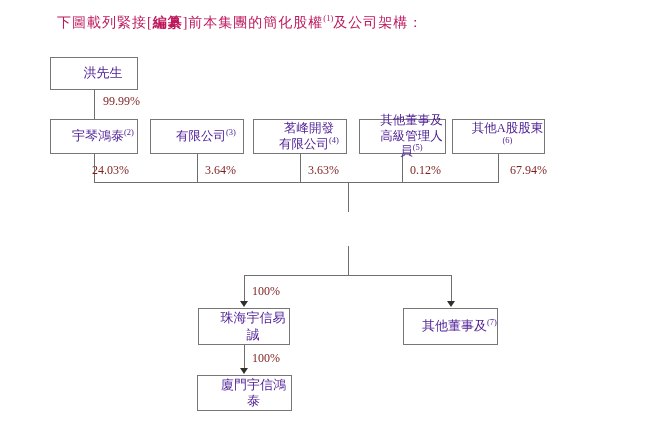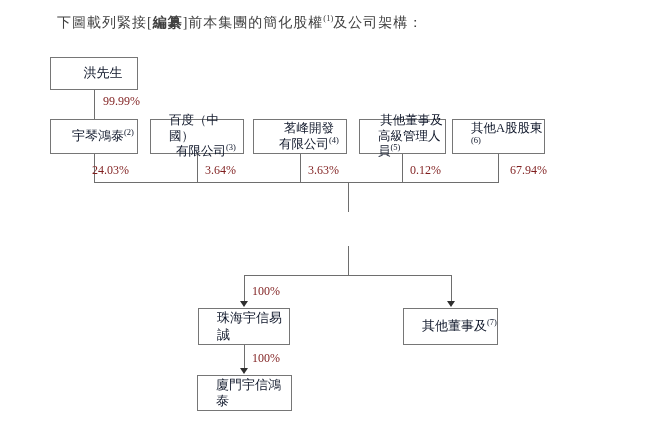--- a/index.html
+++ b/index.html
@@ -7,31 +7,31 @@
     width:660px;height:432px;
     background:#ffffff;
     font-family:"Liberation Serif","DejaVu Serif",serif;
     color:#1c1c1c;
     position:relative;
     overflow:hidden;
   }
   .stage{position:absolute;left:0;top:0;width:660px;height:432px;}
   .title{
     position:absolute;left:57px;top:14px;
-    font-size:14px;letter-spacing:1px;white-space:nowrap;color:#404040;
+    font-size:14px;letter-spacing:1px;white-space:nowrap;color:#be185d;
   }
   .title b{font-weight:bold;}
   .node{
     position:absolute;
     border:1px solid #767676;
     background:#ffffff;
     display:flex;flex-direction:column;
     align-items:center;justify-content:center;
-    text-align:left;
-    font-size:13px;line-height:1.25;color:#0f172a;
+    text-align:center;
+    font-size:13px;line-height:1.25;color:#4c1d95;
     box-sizing:border-box;
     padding-left:18px;
   }
   .node.small{font-size:12.5px;}
   sup{font-size:8.5px;vertical-align:super;line-height:0;letter-spacing:0;}
   .vline{position:absolute;width:1px;background:#6e6e6e;}
   .hline{position:absolute;height:1px;background:#6e6e6e;}
   .arrow{
     position:absolute;width:0;height:0;
     border-left:4px solid transparent;
@@ -80,21 +80,20 @@
 
   <div class="node" style="left:50px;top:57px;width:88px;height:33px;">
     <span>洪先生</span>
   </div>
 
   <div class="node" style="left:50px;top:119px;width:88px;height:35px;">
     <span><span>宇琴鴻泰</span><sup>(2)</sup></span>
   </div>
 
   <div class="node small" style="left:150px;top:119px;width:94px;height:35px;">
-    <div>百度（中國）</div>
     <div><span>有限公司</span><sup>(3)</sup></div>
   </div>
 
   <div class="node small" style="left:253px;top:119px;width:94px;height:35px;">
     <div>茗峰開發</div>
     <div><span>有限公司</span><sup>(4)</sup></div>
   </div>
 
   <div class="node small" style="left:359px;top:119px;width:87px;height:35px;">
     <div>其他董事及</div>

